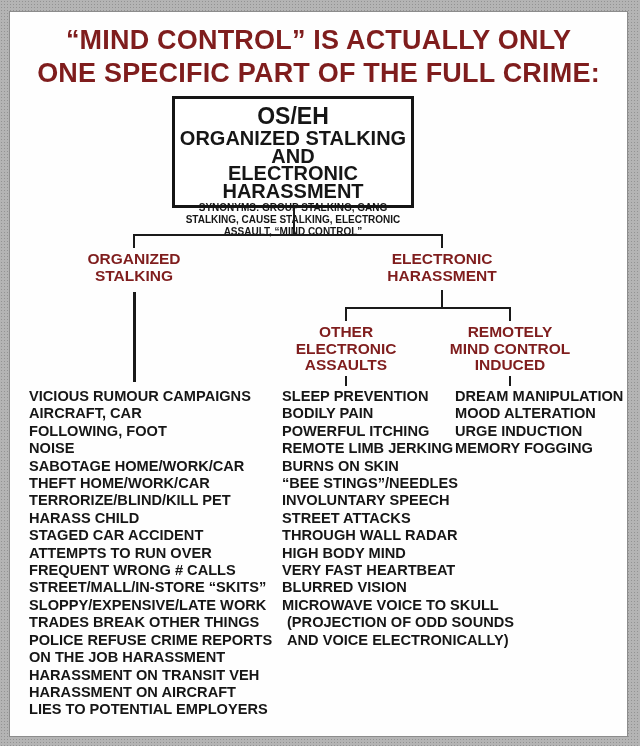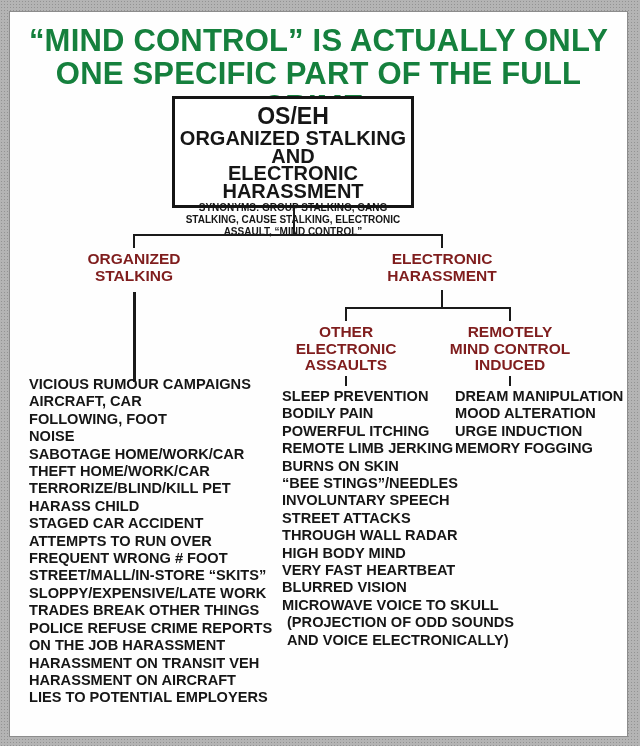--- a/index.html
+++ b/index.html
@@ -11,22 +11,22 @@
     background-size:3px 3px;
     font-family:"Liberation Sans","DejaVu Sans",sans-serif;
     overflow:hidden;
   }
   .panel{
     position:absolute;left:9px;top:11px;width:617px;height:724px;
     background:#fefefe;border:1px solid #8c8c8c;
   }
   .title{
     position:absolute;top:12px;left:0;width:100%;
-    text-align:center;font-weight:bold;font-size:31px;line-height:33px;
-    color:#15803d;letter-spacing:0.2px;
+    text-align:center;font-weight:bold;font-size:27px;line-height:33px;
+    color:#7f1d1d;letter-spacing:0.2px;
   }
   .root-box{
     position:absolute;left:162px;top:84px;width:242px;height:112px;
     box-sizing:border-box;border:3px solid #151515;background:#fff;
     text-align:center;color:#161616;
   }
   .root-heading{font-weight:bold;font-size:23px;line-height:28px;margin-top:3px;}
   .root-sub{font-weight:bold;font-size:20px;line-height:17.5px;}
   .root-syn{font-weight:bold;font-size:10px;line-height:12.2px;margin-top:2px;}
   .line{position:absolute;background:#1a1a1a;}
@@ -46,21 +46,21 @@
     font-size:15.5px;line-height:17px;
   }
   .lblOS{left:44px;top:238px;width:160px;}
   .lblEH{left:352px;top:238px;width:160px;}
   .lblOEA{left:266px;top:312px;width:140px;line-height:16.5px;}
   .lblRIMC{left:420px;top:312px;width:160px;line-height:16.5px;}
   .list{
     position:absolute;font-weight:bold;color:#161616;
     font-size:14.6px;line-height:17.4px;white-space:nowrap;
   }
-  .list-left{left:19px;top:364px;}
+  .list-left{left:19px;top:376px;}
   .list-mid{left:272px;top:376px;}
   .list-right{left:445px;top:376px;}
   .list-item.indent{padding-left:5px;}
 </style>
 </head>
 <body>
 
 <div class="page">
   <div class="panel">
 
@@ -117,21 +117,21 @@
         <div class="list-item">VICIOUS RUMOUR CAMPAIGNS</div>
         <div class="list-item">AIRCRAFT, CAR</div>
         <div class="list-item">FOLLOWING, FOOT</div>
         <div class="list-item">NOISE</div>
         <div class="list-item">SABOTAGE HOME/WORK/CAR</div>
         <div class="list-item">THEFT HOME/WORK/CAR</div>
         <div class="list-item">TERRORIZE/BLIND/KILL PET</div>
         <div class="list-item">HARASS CHILD</div>
         <div class="list-item">STAGED CAR ACCIDENT</div>
         <div class="list-item">ATTEMPTS TO RUN OVER</div>
-        <div class="list-item">FREQUENT WRONG # FOOT</div>
+        <div class="list-item">FREQUENT WRONG # CALLS</div>
         <div class="list-item">STREET/MALL/IN-STORE “SKITS”</div>
         <div class="list-item">SLOPPY/EXPENSIVE/LATE WORK</div>
         <div class="list-item">TRADES BREAK OTHER THINGS</div>
         <div class="list-item">POLICE REFUSE CRIME REPORTS</div>
         <div class="list-item">ON THE JOB HARASSMENT</div>
         <div class="list-item">HARASSMENT ON TRANSIT VEH</div>
         <div class="list-item">HARASSMENT ON AIRCRAFT</div>
         <div class="list-item">LIES TO POTENTIAL EMPLOYERS</div>
       </div>
     <div class="list list-mid">

